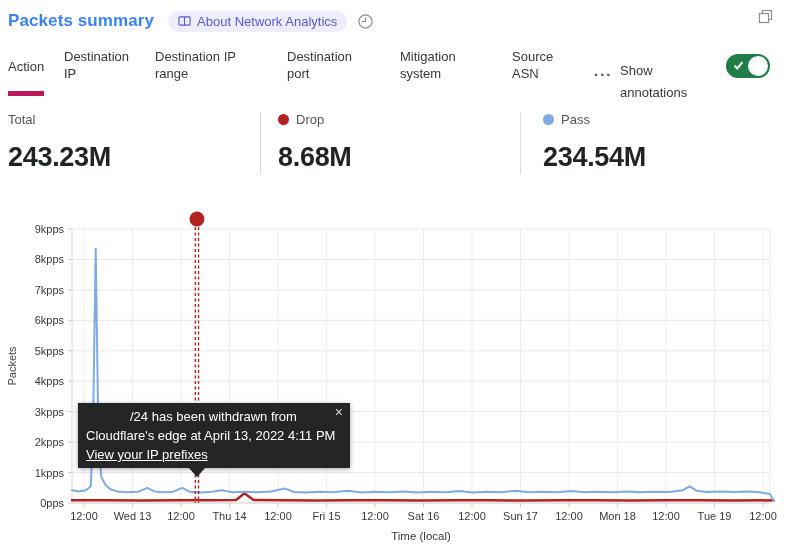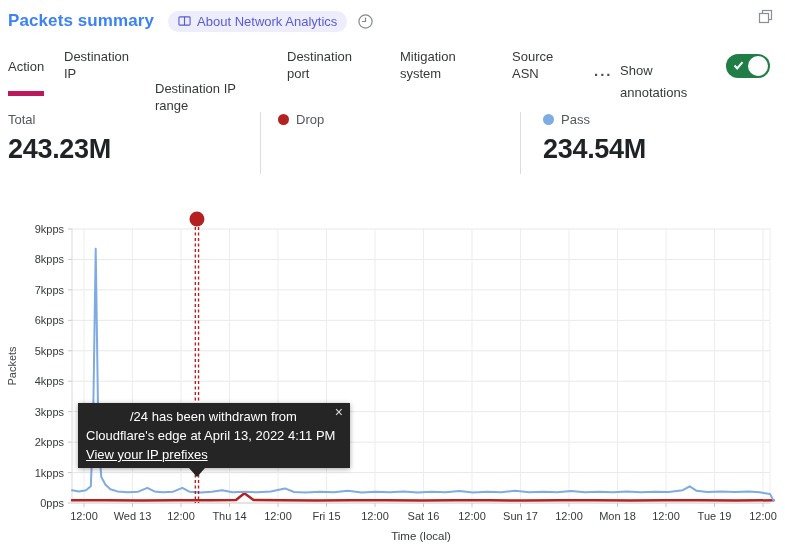--- a/index.html
+++ b/index.html
@@ -30,21 +30,21 @@
     position:absolute; left:726px; top:10px; width:44px; height:24px; border-radius:12px;
     background:#1f7d45; cursor:pointer;
   }
   .toggle .knob { position:absolute; right:2px; top:2px; width:20px; height:20px; border-radius:50%; background:#ffffff; }
   .toggle svg { position:absolute; left:7px; top:6px; }
   
   .stats { position:absolute; top:106px; left:0; width:785px; height:74px; }
   .stat { position:absolute; top:6px; }
   .stat .lab { font-size:13px; color:#53585c; display:flex; align-items:center; gap:7px; }
   .stat .dot { width:11px; height:11px; border-radius:50%; display:inline-block; }
-  .stat .val { font-size:27px; font-weight:700; color:#1f2326; margin-top:7px; letter-spacing:-.3px; }
+  .stat .val { font-size:27px; font-weight:700; color:#1f2326; margin-top:15px; letter-spacing:-.3px; }
   .stat-div { position:absolute; top:6px; width:1px; height:62px; background:#dcdcdc; }
   
   .chart-wrap { position:absolute; top:200px; left:0; width:785px; height:355px; }
   
   .anno-tooltip {
     position:absolute; left:78px; top:403px; width:272px; height:65px; z-index:5;
     background:#252525; color:#ffffff; font-size:13px; line-height:19px;
     padding:4px 8px; box-shadow:0 1px 5px rgba(0,0,0,.35);
   }
   .anno-tooltip .l1 { text-indent:44px; white-space:nowrap; }
@@ -81,21 +81,21 @@
         <rect x="5.5" y="2.5" width="9" height="9" fill="#ffffff" stroke="#8a8f93" stroke-width="1.2"></rect>
         <rect x="2.5" y="5.5" width="9" height="9" fill="#ffffff" stroke="#8a8f93" stroke-width="1.2"></rect>
       </svg>
   </span>
 </div>
 
 <div class="tabs">
   <div id="tabs-slot">
       <div class="tab single active" style="left: 8px; width: 60px;"><span>Action</span></div>
       <div class="tab" style="left: 64px; width: 78px;"><span>Destination IP</span></div>
-      <div class="tab" style="left: 155px; width: 96px; margin-top: 32px;"><span>Destination IP range</span></div>
+      <div class="tab" style="left: 155px; width: 96px;"><span>Destination IP range</span></div>
       <div class="tab" style="left: 287px; width: 80px;"><span>Destination port</span></div>
       <div class="tab" style="left: 400px; width: 74px;"><span>Mitigation system</span></div>
       <div class="tab" style="left: 512px; width: 54px;"><span>Source ASN</span></div>
     </div>
   <div class="tabs-more">...</div>
   <div class="toggle-label">Show annotations</div>
   <div class="toggle">
     <svg width="11" height="11" viewBox="0 0 11 11">
         <polyline points="1.5,5.5 4.2,8.4 9.5,2.2" fill="none" stroke="#ffffff" stroke-width="2"></polyline>
       </svg>
@@ -108,20 +108,21 @@
       <div class="lab">
         <span>Total</span>
       </div>
       <div class="val">243.23M</div>
     </div>
     <div class="stat" style="left: 278px;">
       <div class="lab">
         <span class="dot" style="background: rgb(180, 33, 33);"></span>
         <span>Drop</span>
       </div>
+      <div class="val">8.68M</div>
     </div>
     <div class="stat" style="left: 543px;">
       <div class="lab">
         <span class="dot" style="background: rgb(127, 171, 227);"></span>
         <span>Pass</span>
       </div>
       <div class="val">234.54M</div>
     </div>
     <div class="stat-div" style="left: 260px;"></div>
     <div class="stat-div" style="left: 520px;"></div>

